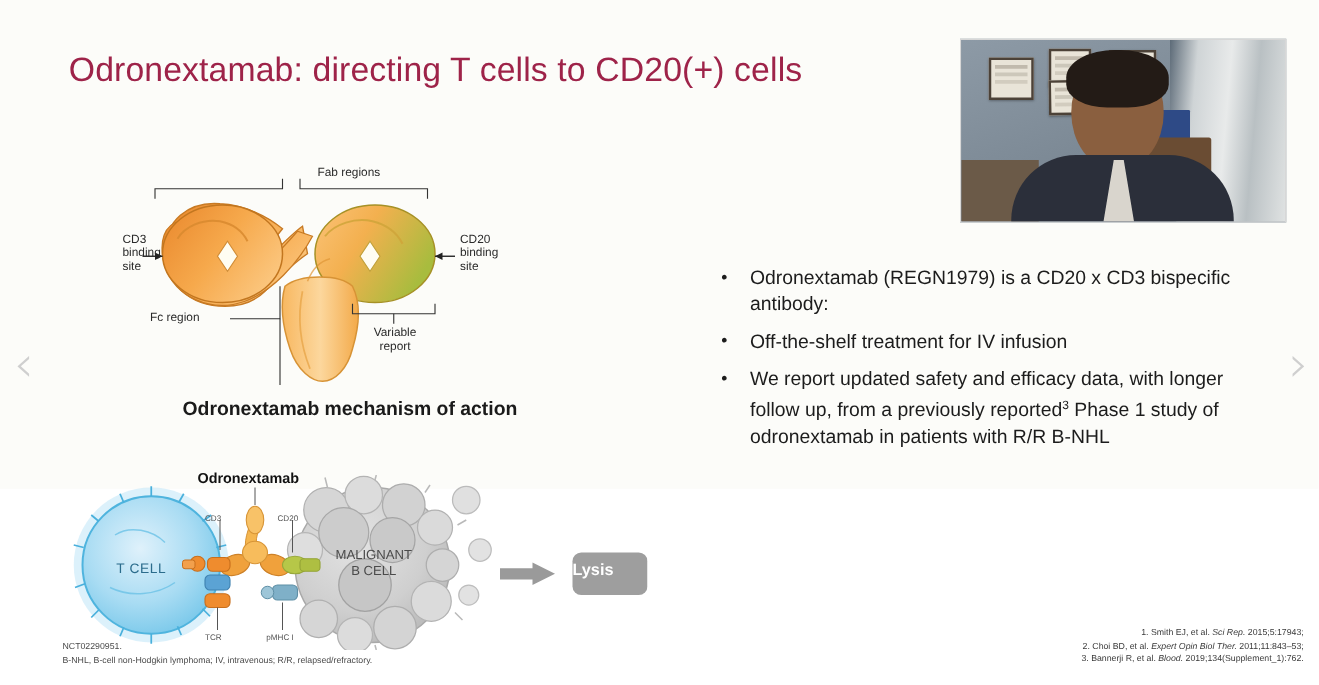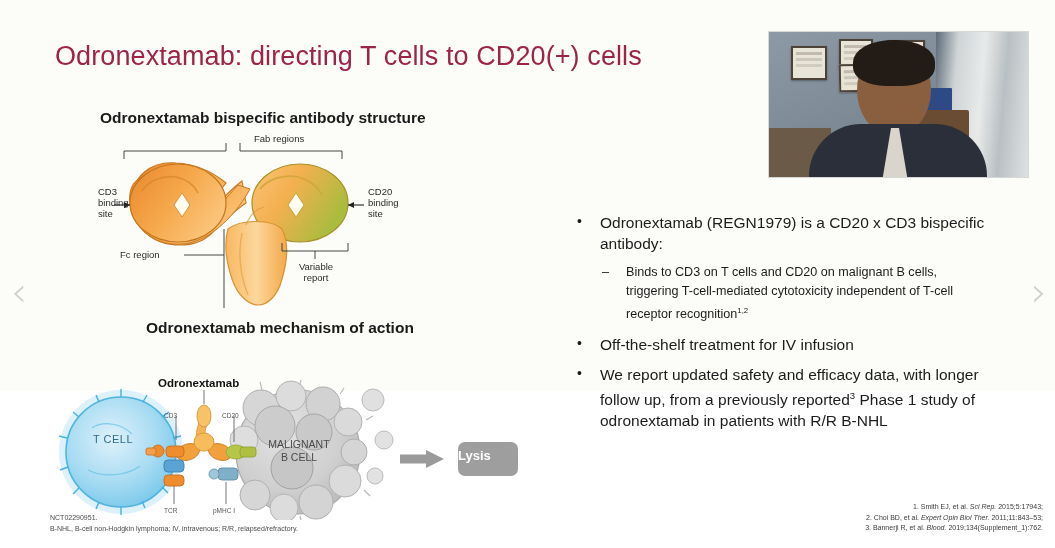--- a/index.html
+++ b/index.html
@@ -186,21 +186,20 @@
     <div class="book"></div>
     <div class="shelf"></div>
     <div class="desk"></div>
     <div class="person-neck"></div>
     <div class="person-head"></div>
     <div class="person-hair"></div>
     <div class="person-shoulders"></div>
     <div class="person-shirt"></div>
   </div>
 
-  <div id="fig-head-1">Odronextamab bispecific antibody structure</div>
 
   <div id="ab-diagram">
     <svg width="330" height="175" viewBox="0 0 330 175">
       <defs>
         <linearGradient id="gOrangeL" x1="0" y1="0" x2="1" y2="0.6">
           <stop offset="0%" stop-color="#e9872c"></stop>
           <stop offset="55%" stop-color="#f6a94c"></stop>
           <stop offset="100%" stop-color="#fbc57c"></stop>
         </linearGradient>
         <linearGradient id="gOrangeR" x1="0" y1="0" x2="1" y2="0.5">
@@ -381,35 +380,32 @@
       </g>
 
       <rect x="410" y="62" width="60" height="34" rx="7" fill="#9e9e9e"></rect>
     </svg>
 
     <div class="dlabel" style="left:110px; top:-2px; font-size:11.5px; font-weight:bold; color:#111;">Odronextamab</div>
     <div class="dlabel" style="left:116px; top:30px; font-size:6.5px; color:#555;">CD3</div>
     <div class="dlabel" style="left:174px; top:30px; font-size:6.5px; color:#555;">CD20</div>
     <div class="dlabel" style="left:116px; top:125px; font-size:6.5px; color:#555;">TCR</div>
     <div class="dlabel" style="left:165px; top:125px; font-size:6.5px; color:#555;">pMHC I</div>
-    <div class="dlabel" style="left:45px; top:54px; font-size:11px; color:#2b6c8c; letter-spacing:.5px;">T CELL</div>
+    <div class="dlabel" style="left:45px; top:70px; font-size:11px; color:#2b6c8c; letter-spacing:.5px;">T CELL</div>
     <div class="dlabel" style="left:196px; top:58px; width:110px; text-align:center; font-size:10.5px; color:#4a4a4a; line-height:13px;">
       <div>MALIGNANT</div>
       <div>B CELL</div>
     </div>
     <div class="dlabel" style="left:410px; top:70px; width:60px; text-align:left; font-size:13px; font-weight:bold; color:#ffffff;">Lysis</div>
   </div>
 
   <div id="bullets">
     <div class="b1">
       <span>Odronextamab (REGN1979) is a CD20 x CD3 bispecific antibody:</span>
     </div>
-    <div class="b2">
-      <span>Binds to CD3 on T cells and CD20 on malignant B cells, triggering T-cell-mediated cytotoxicity independent of T-cell receptor recognition</span><sup>1,2</sup>
-    </div>
     <div class="b1">
       <span>Off-the-shelf treatment for IV infusion</span>
     </div>
     <div class="b1">
       <span>We report updated safety and efficacy data, with longer follow up, from a previously reported</span><sup>3</sup><span> Phase 1 study of odronextamab in patients with R/R B-NHL</span>
     </div>
   </div>
 
   <div id="footnote-left">
     <div>NCT02290951.</div>

